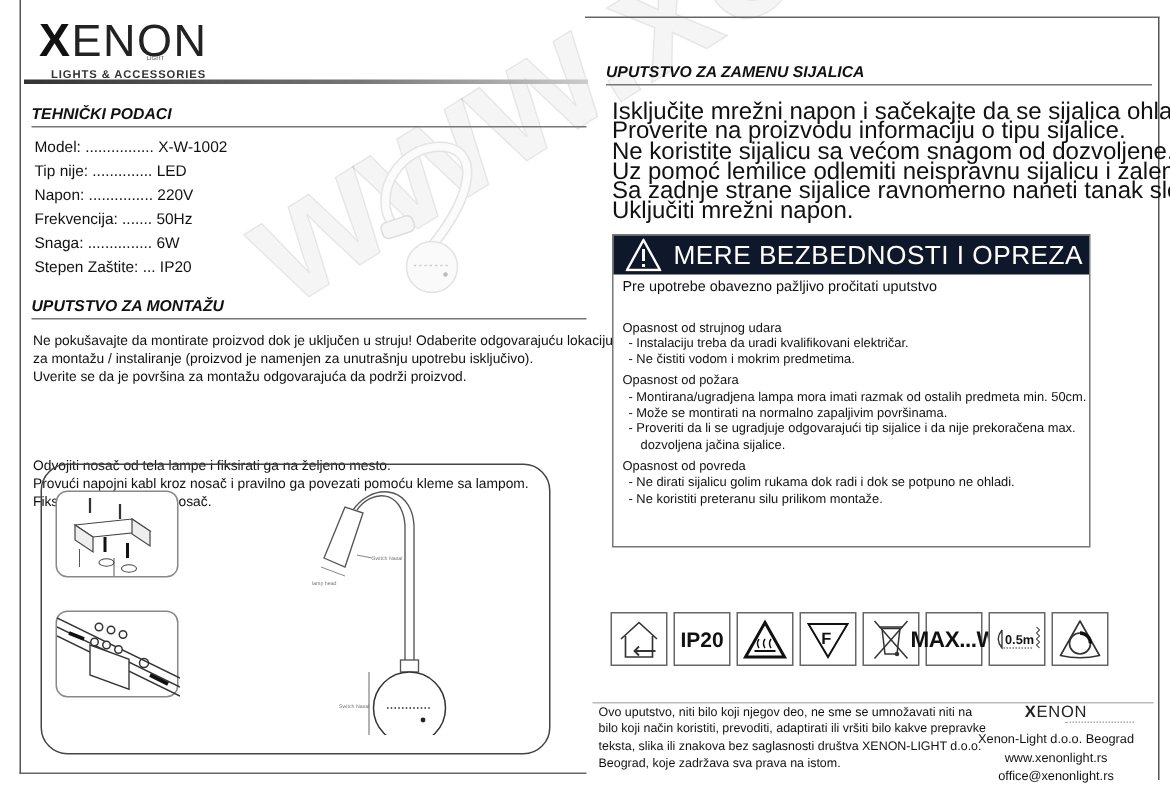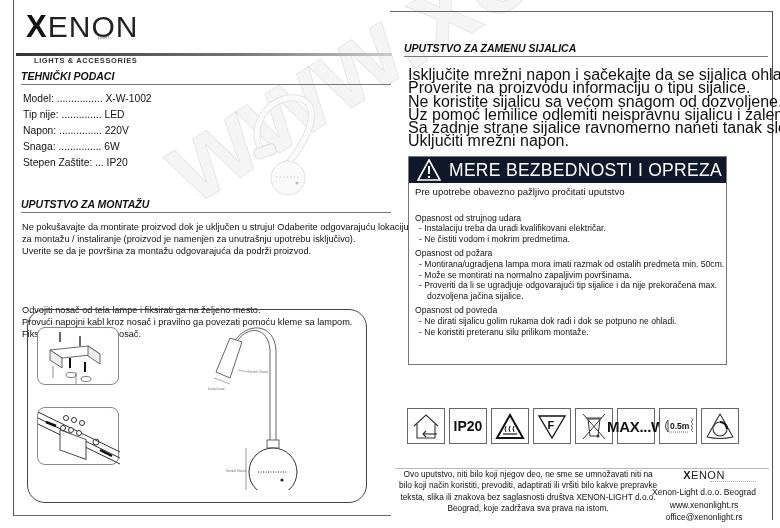--- a/index.html
+++ b/index.html
@@ -14,21 +14,21 @@
     position: absolute; left: 390px; top: 11px; width: 383px; height: 509px;
     border-top: 1.5px solid #666; border-right: 1.5px solid #555;
   }
 
   
   .logo { position: absolute; left: 12px; top: 14px; }
   .logo-word { font-size: 30px; letter-spacing: 1px; line-height: 30px; color: #222; font-weight: 400; }
   .logo-word .x { font-weight: 900; font-size: 31px; color: #111; }
   .logo-word .o { position: relative; display: inline-block; }
   .logo-word .o .light { position: absolute; left: 0; right: 0; top: 11px; text-align: center; font-size: 4px; color: #555; letter-spacing: 0; }
-  .logo-sub { font-size: 7.5px; color: #333; letter-spacing: 0.6px; margin-left: 8px; margin-top: 14px; font-weight: 700; }
+  .logo-sub { font-size: 7.5px; color: #333; letter-spacing: 0.6px; margin-left: 8px; margin-top: 2px; font-weight: 700; }
 
   .thick-rule {
     position: absolute; left: 2px; top: 55px; width: 376px; height: 3px;
     background: linear-gradient(to right, #333 0%, #777 60%, #ccc 100%);
   }
 
   .section-title {
     position: absolute; font-size: 10.5px; font-weight: 700; font-style: italic; color: #111;
     padding-bottom: 2px; border-bottom: 1px solid #777;
   }
@@ -69,21 +69,21 @@
 
   .icon-row { position: absolute; left: 17px; top: 396px; display: flex; gap: 4px; }
   .sym {
     width: 38px; height: 36px; border: 1px solid #666; display: flex; align-items: center; justify-content: center;
     background: #fff;
   }
   .sym .txt { font-weight: 700; font-size: 14px; color: #111; }
   .sym .txt.small { font-size: 15px; letter-spacing: -0.3px; }
 
   .footer-rule { position: absolute; left: 5px; top: 456px; width: 374px; height: 1px; background: #bbb; }
-  .footer-text { position: absolute; left: 9px; top: 457px; font-size: 8.3px; line-height: 11.3px; color: #111; white-space: nowrap; text-align: center; }
+  .footer-text { position: absolute; left: 9px; top: 457px; font-size: 8.3px; line-height: 11.3px; color: #111; white-space: nowrap; }
   .footer-company { position: absolute; right: 16px; top: 457px; text-align: center; font-size: 8.5px; line-height: 12.5px; color: #111; }
   .mini-logo { font-size: 11px; letter-spacing: 0.5px; line-height: 12px; color: #222; }
   .mini-logo .x { font-weight: 900; }
   .mini-sub { height: 2px; width: 46px; margin-left: auto; margin-bottom: 3px; border-top: 1px dotted #aaa; }
 
   .watermark {
     position: absolute; left: 140px; top: 120px; font-size: 110px; font-weight: 700; color: rgba(0,0,0,0.04);
     transform: rotate(-32deg); transform-origin: left top; white-space: nowrap; pointer-events: none;
     -webkit-text-stroke: 1px rgba(0,0,0,0.08);
   }
@@ -101,20 +101,21 @@
     <div class="logo-sub">LIGHTS &amp; ACCESSORIES</div>
   </div>
   <div class="thick-rule"></div>
 
   <div class="section-title" style="left:7px; top:72px; width:370px;">TEHNIČKI PODACI</div>
 
   <div class="specs">
     <div class="spec-row"><span>Model: ................</span> <span>X-W-1002</span></div>
     <div class="spec-row"><span>Tip nije: ..............</span> <span> LED</span></div>
     <div class="spec-row"><span>Napon: ...............</span> <span>220V</span></div>
+    <div class="spec-row"><span>Frekvencija: .......</span> <span>50Hz</span></div>
     <div class="spec-row"><span>Snaga: ...............</span> <span>6W</span></div>
     <div class="spec-row"><span>Stepen Zaštite: ...</span> <span>IP20</span></div>
   </div>
 
   <svg class="product-photo" viewBox="0 0 80 106">
     <path d="M20 60 C 5 40, 25 5, 55 8 C 80 12, 70 45, 45 75" fill="none" stroke="#e4e4e4" stroke-width="7" stroke-linecap="round"></path>
     <path d="M20 60 C 5 40, 25 5, 55 8 C 80 12, 70 45, 45 75" fill="none" stroke="#fbfbfb" stroke-width="5" stroke-linecap="round"></path>
     <rect x="12" y="56" width="22" height="11" rx="4" fill="#f6f6f6" stroke="#ddd" transform="rotate(-18 23 61)"></rect>
     <circle cx="46" cy="88" r="17" fill="#fafafa" stroke="#e2e2e2"></circle>
     <line x1="34" y1="87" x2="58" y2="87" stroke="#ccc" stroke-dasharray="1.5 2"></line>

